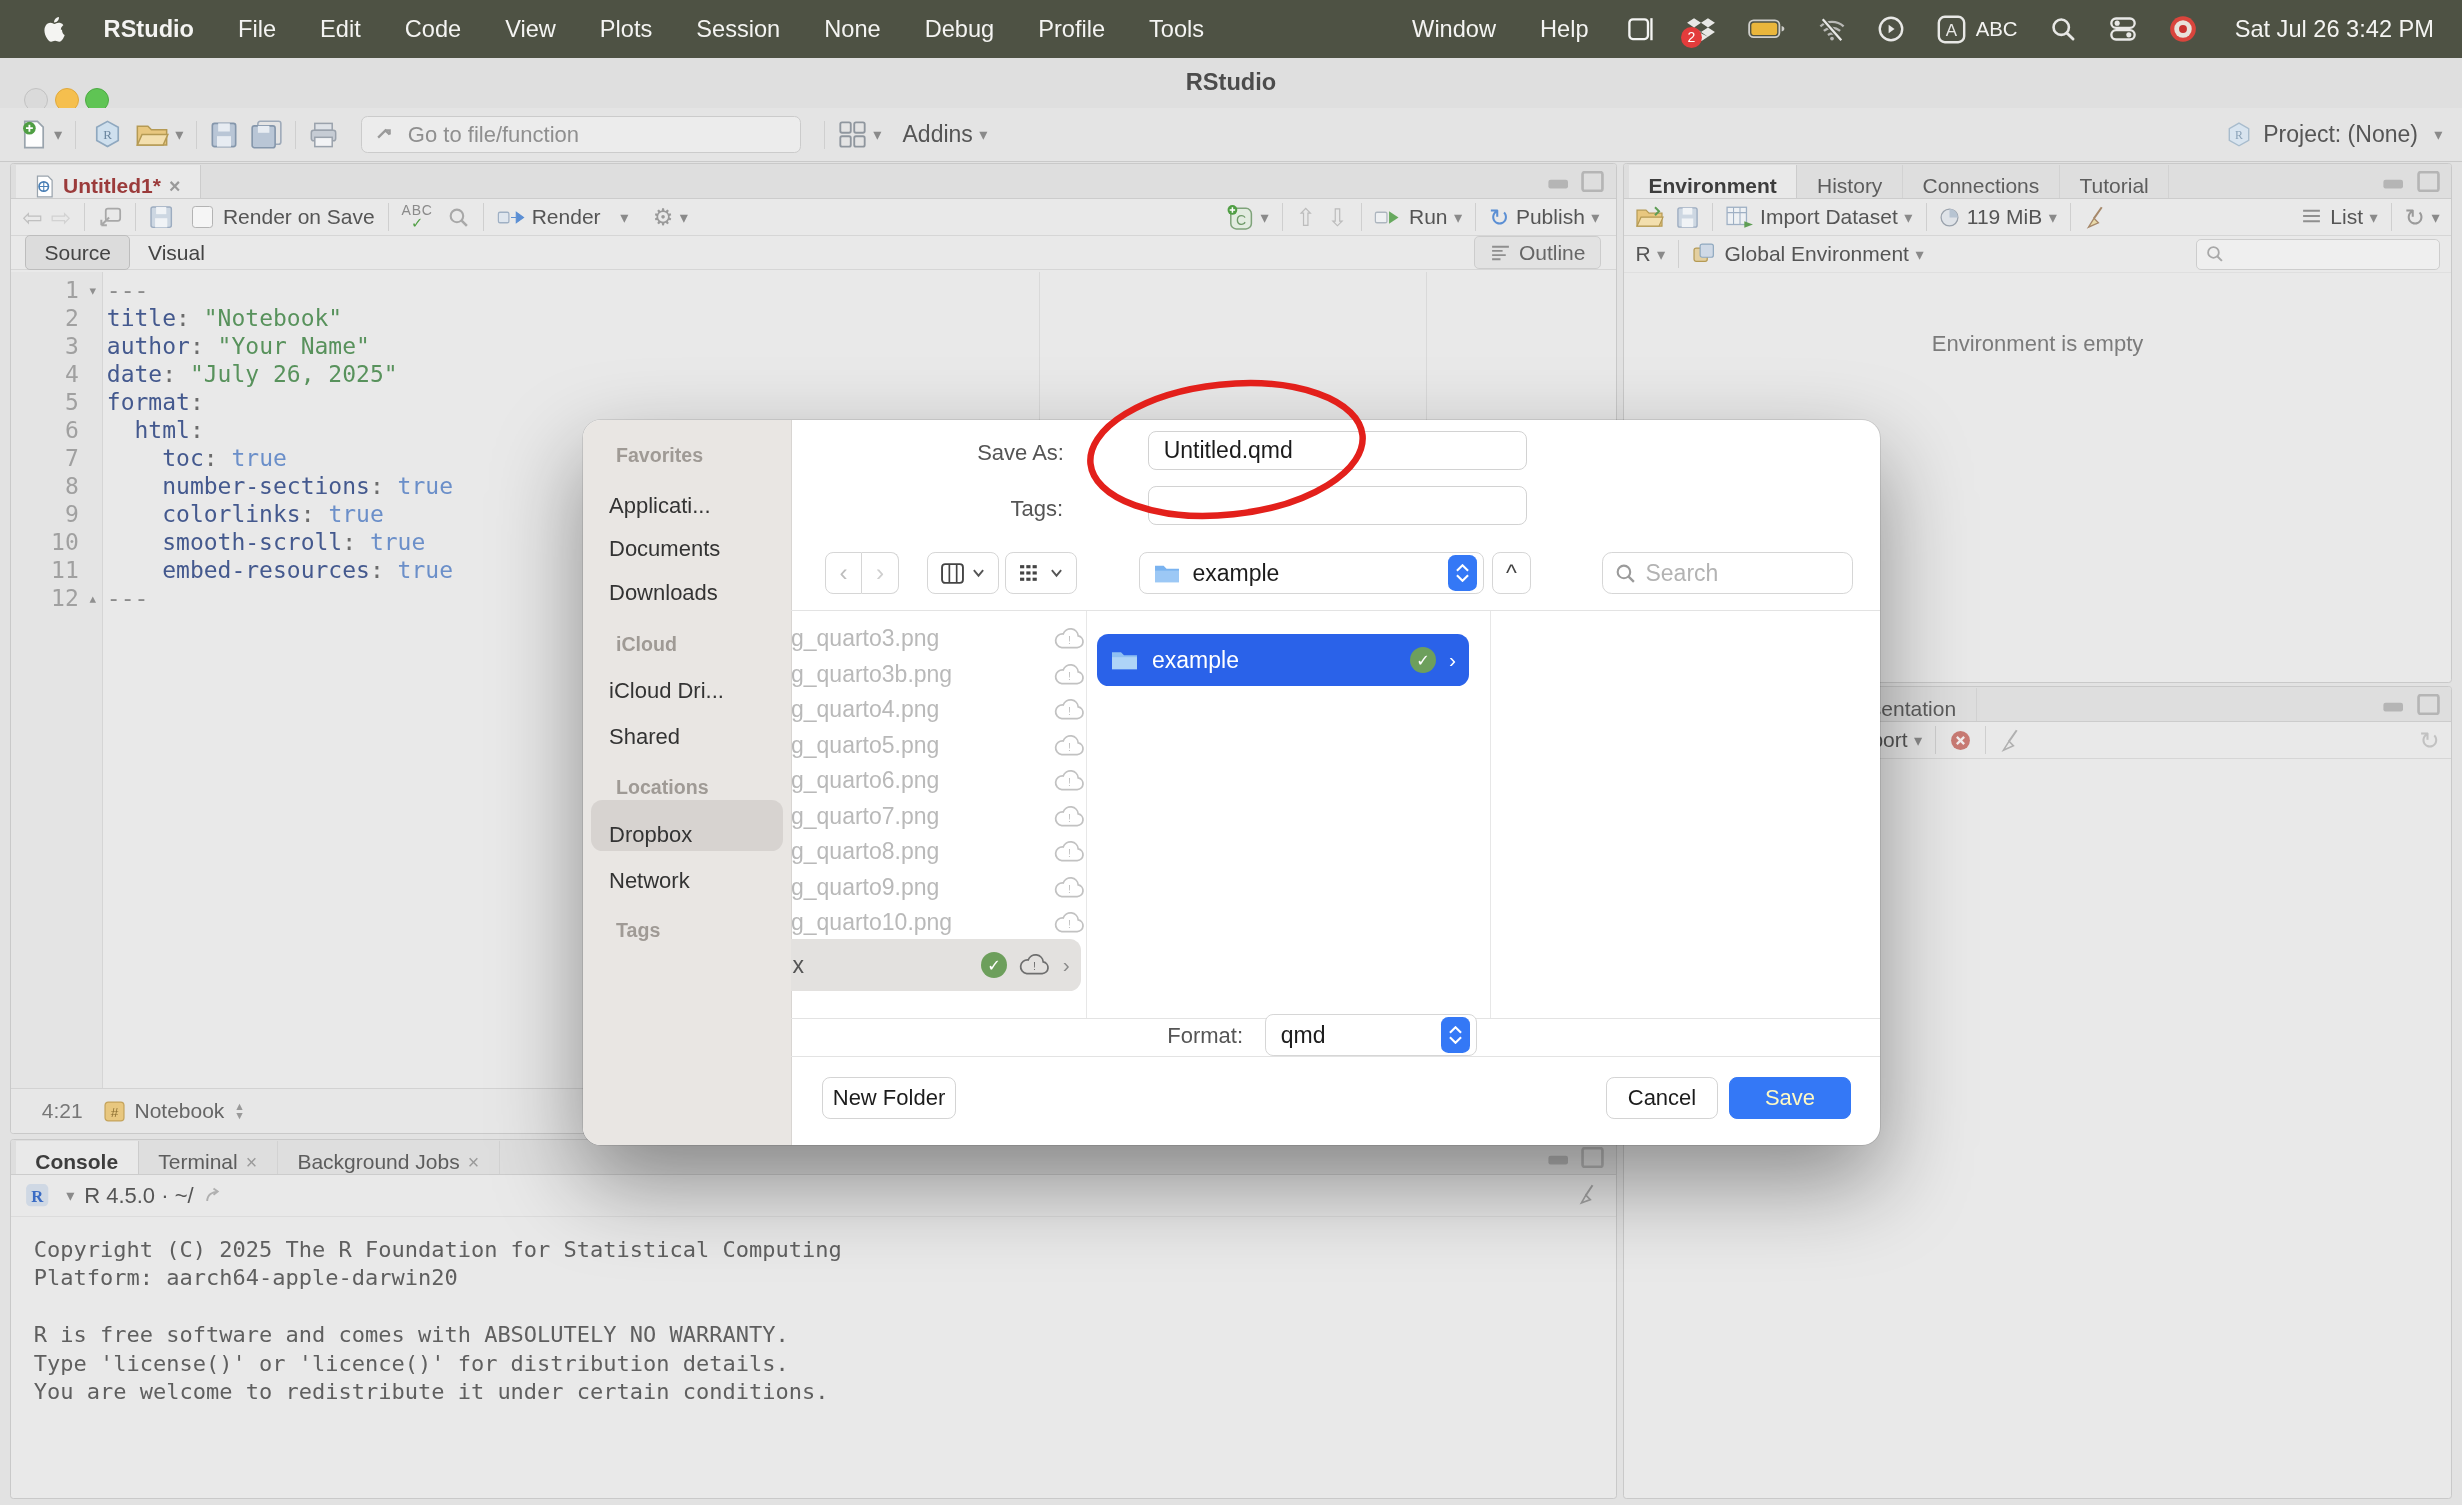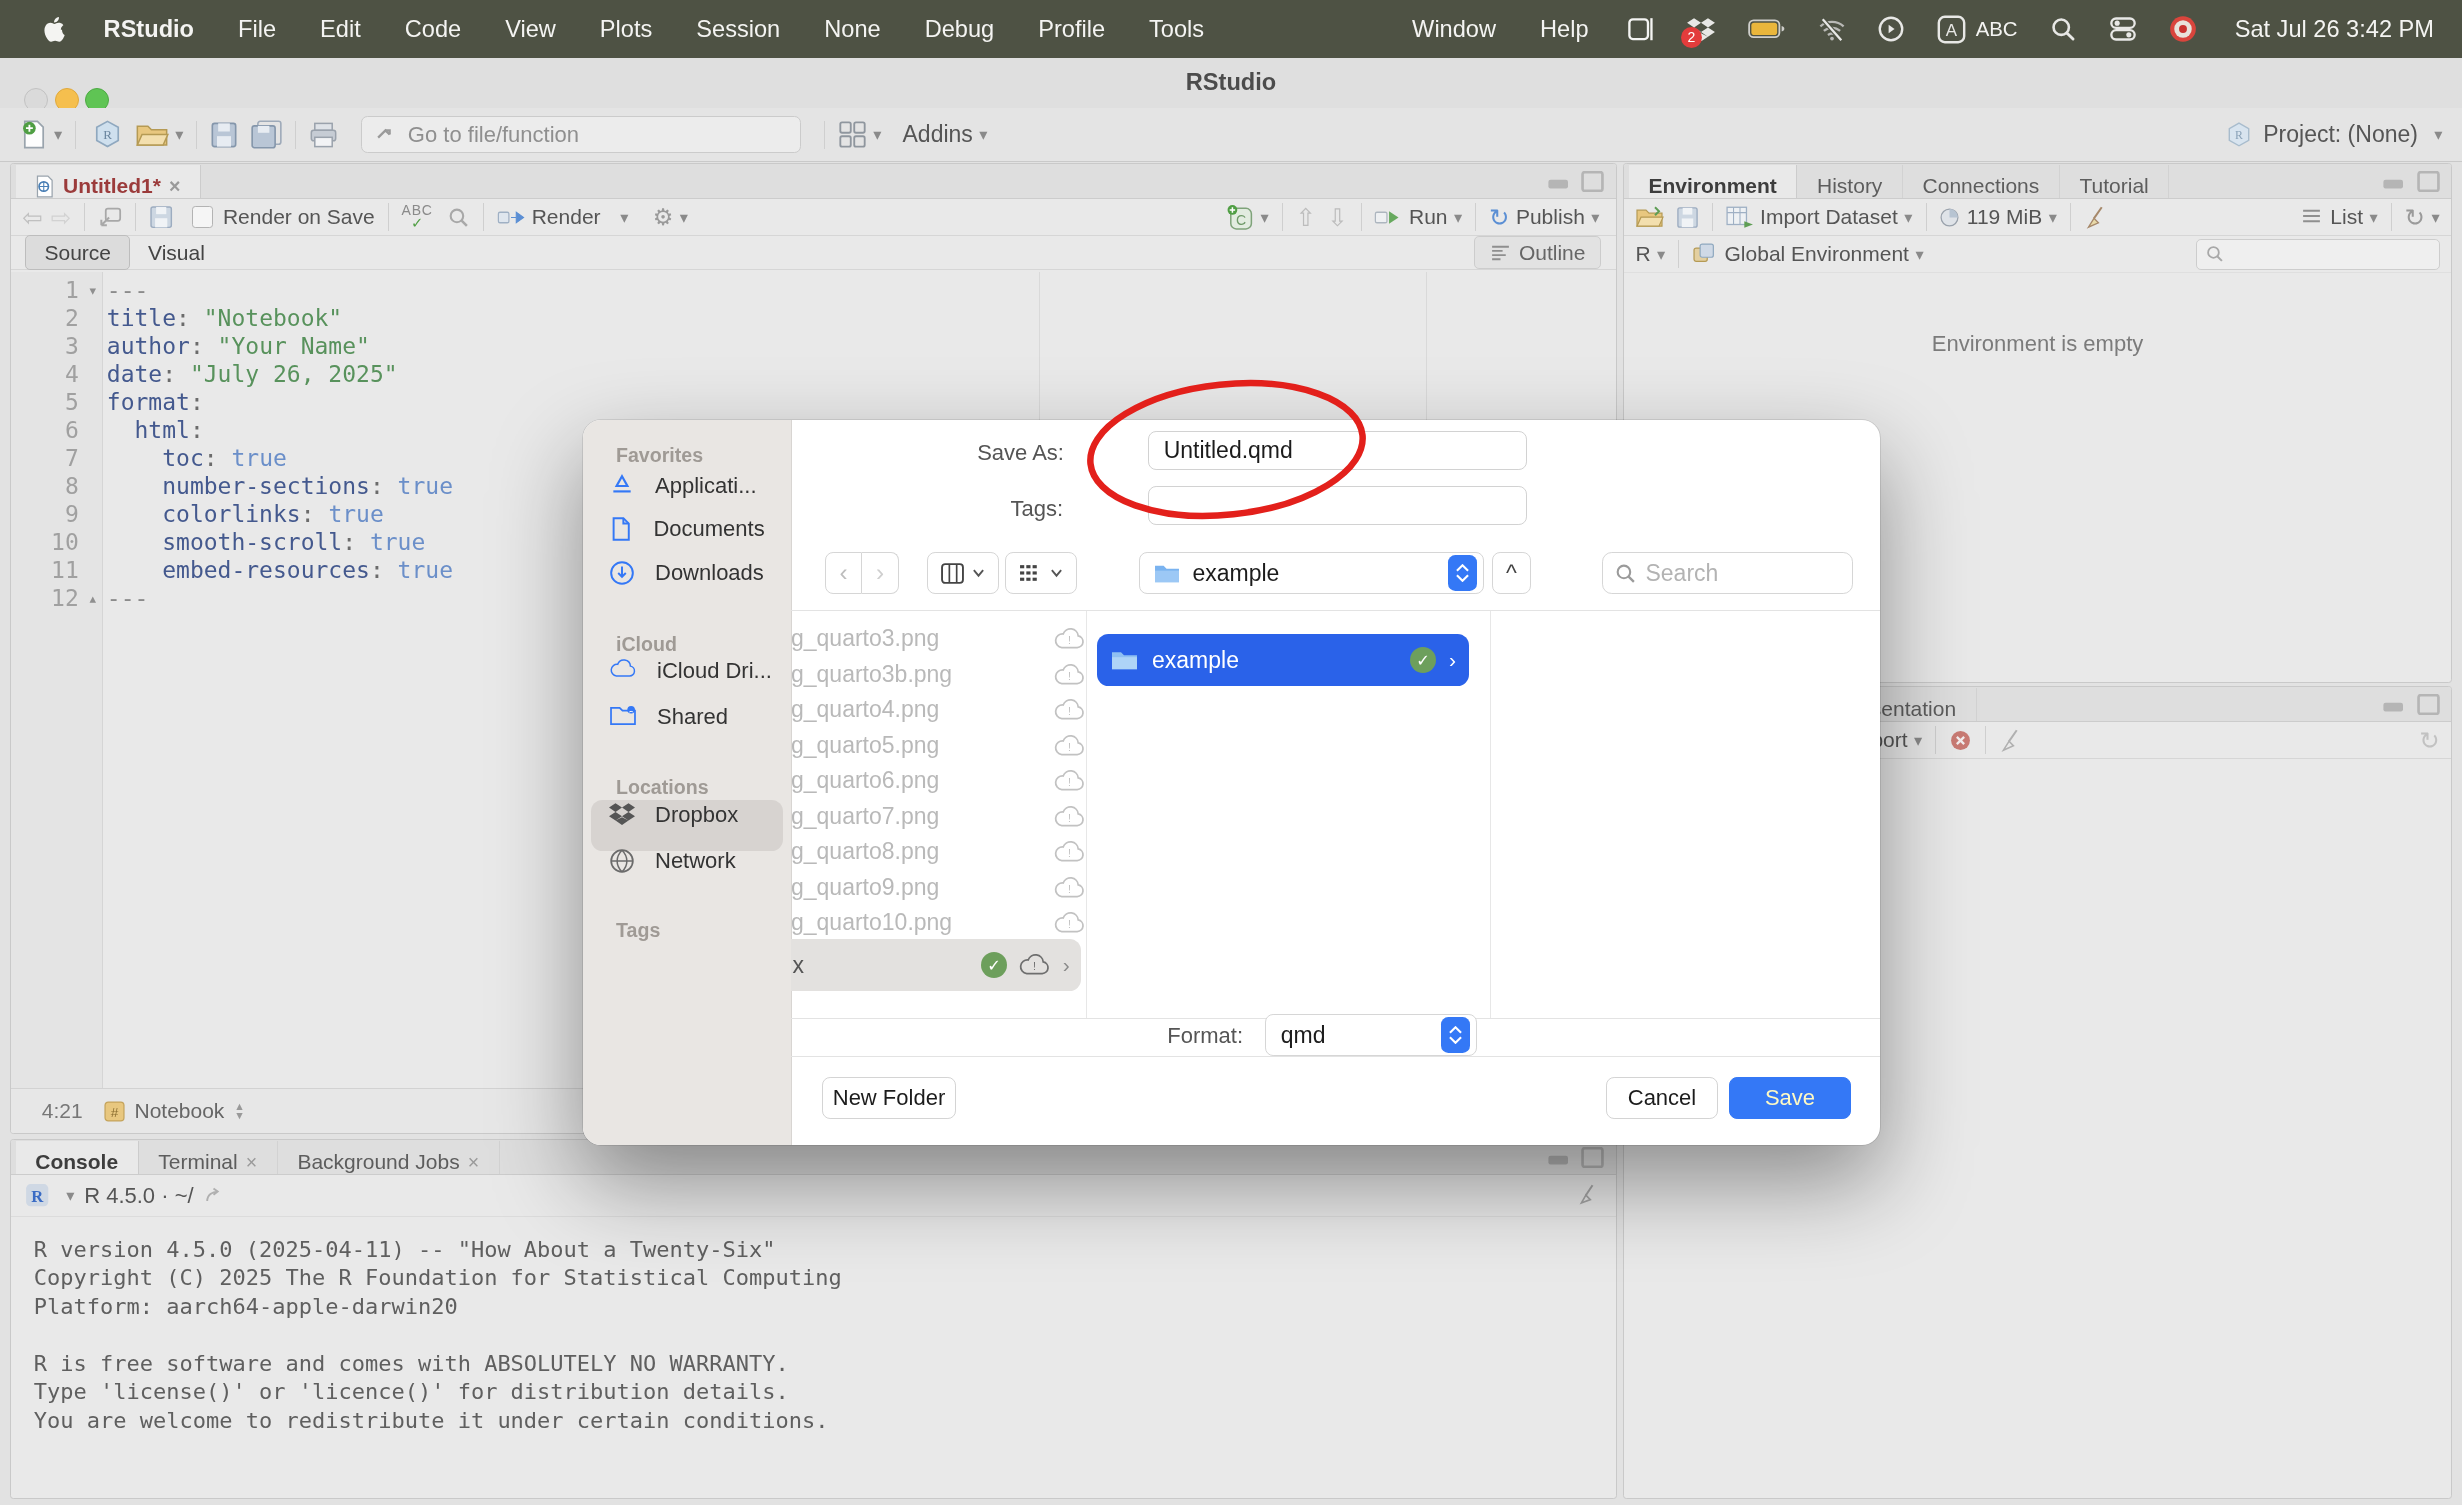--- a/index.html
+++ b/index.html
@@ -70,21 +70,21 @@
   .env-empty{position:absolute;width:100%;text-align:center;font-size:22px;color:#7b7b7b;}
   .search-mini{margin-left:auto;width:244px;height:31px;background:#efefef;border:0.8px solid #cdcdcd;border-radius:4.9px;
     display:flex;align-items:center;gap:6.5px;padding:0 8.1px;box-sizing:border-box;}
 
   
   .dialog{left:583px;top:420px;width:1297px;height:725px;background:#ffffff;border-radius:18px;
     box-shadow:0 37px 90px rgba(0,0,0,.40),0 0 0 0.8px rgba(0,0,0,.12);}
   .dlg-sidebar{position:absolute;left:0;top:0;width:208px;height:725px;background:#e9e6e3;
     border-right:0.8px solid #d8d5d2;border-radius:18px 0 0 18px;}
   .sb-header{position:absolute;left:33px;font-size:19.6px;font-weight:bold;color:#9f9a95;}
-  .sb-item{position:absolute;left:26px;display:flex;align-items:flex-start;gap:20px;font-size:22px;color:#333;height:46px;}
+  .sb-item{position:absolute;left:26px;display:flex;align-items:flex-start;gap:20px;font-size:22px;color:#333;height:46px;flex-direction:column;}
   .sb-pill{position:absolute;left:8.1px;width:192px;height:51px;border-radius:11.4px;background:#d7d3d0;}
   .fld-label{position:absolute;font-size:22px;color:#555;text-align:right;}
   .fld-input{position:absolute;height:39px;border:0.8px solid #d2d2d2;border-radius:8.1px;background:#fff;
     display:flex;align-items:center;padding:0 14.7px;font-size:23px;color:#1c1c1c;box-sizing:border-box;}
   .nav-btn{position:absolute;height:42px;background:#fff;border:0.8px solid #d6d6d6;display:flex;align-items:center;justify-content:center;box-sizing:border-box;}
   .stepper{width:29px;height:36px;background:#3478f6;border-radius:7.3px;display:flex;flex-direction:column;
     align-items:center;justify-content:center;gap:2.4px;}
   .file-row{position:absolute;left:0;height:36px;display:flex;align-items:center;width:295px;}
   .file-name{font-size:23px;color:#b9b9b9;flex:1 1 auto;overflow:hidden;white-space:nowrap;}
   .cloudsvg{width:33px;height:23.6px;}
@@ -438,21 +438,20 @@
           <path d="M4 14c0-6 5-9 10-9M10 2l4 3-4 3" fill="none" stroke="#b0b0b0" stroke-width="1.8"></path>
         </svg>
       <span style="margin-left:auto;">
         <svg width="24.4" height="24.4" viewBox="0 0 22 22">
             <line x1="14" y1="2" x2="8" y2="11" stroke="#a6a6a6" stroke-width="1.8"></line>
             <path d="M8 11l-4 7 8-3z" fill="none" stroke="#a6a6a6" stroke-width="1.5"></path>
           </svg>
       </span>
     </div>
     <div class="console-text" id="console-lines">
-        <div>R version 4.5.0 (2025-04-11) -- "How About a Twenty-Six"</div>
         <div>Copyright (C) 2025 The R Foundation for Statistical Computing</div>
         <div>Platform: aarch64-apple-darwin20</div>
         <div>&nbsp;</div>
         <div>R is free software and comes with ABSOLUTELY NO WARRANTY.</div>
         <div>Type 'license()' or 'licence()' for distribution details.</div>
         <div>You are welcome to redistribute it under certain conditions.</div>
         <div>&nbsp;</div>
       </div>
   </div>
 

